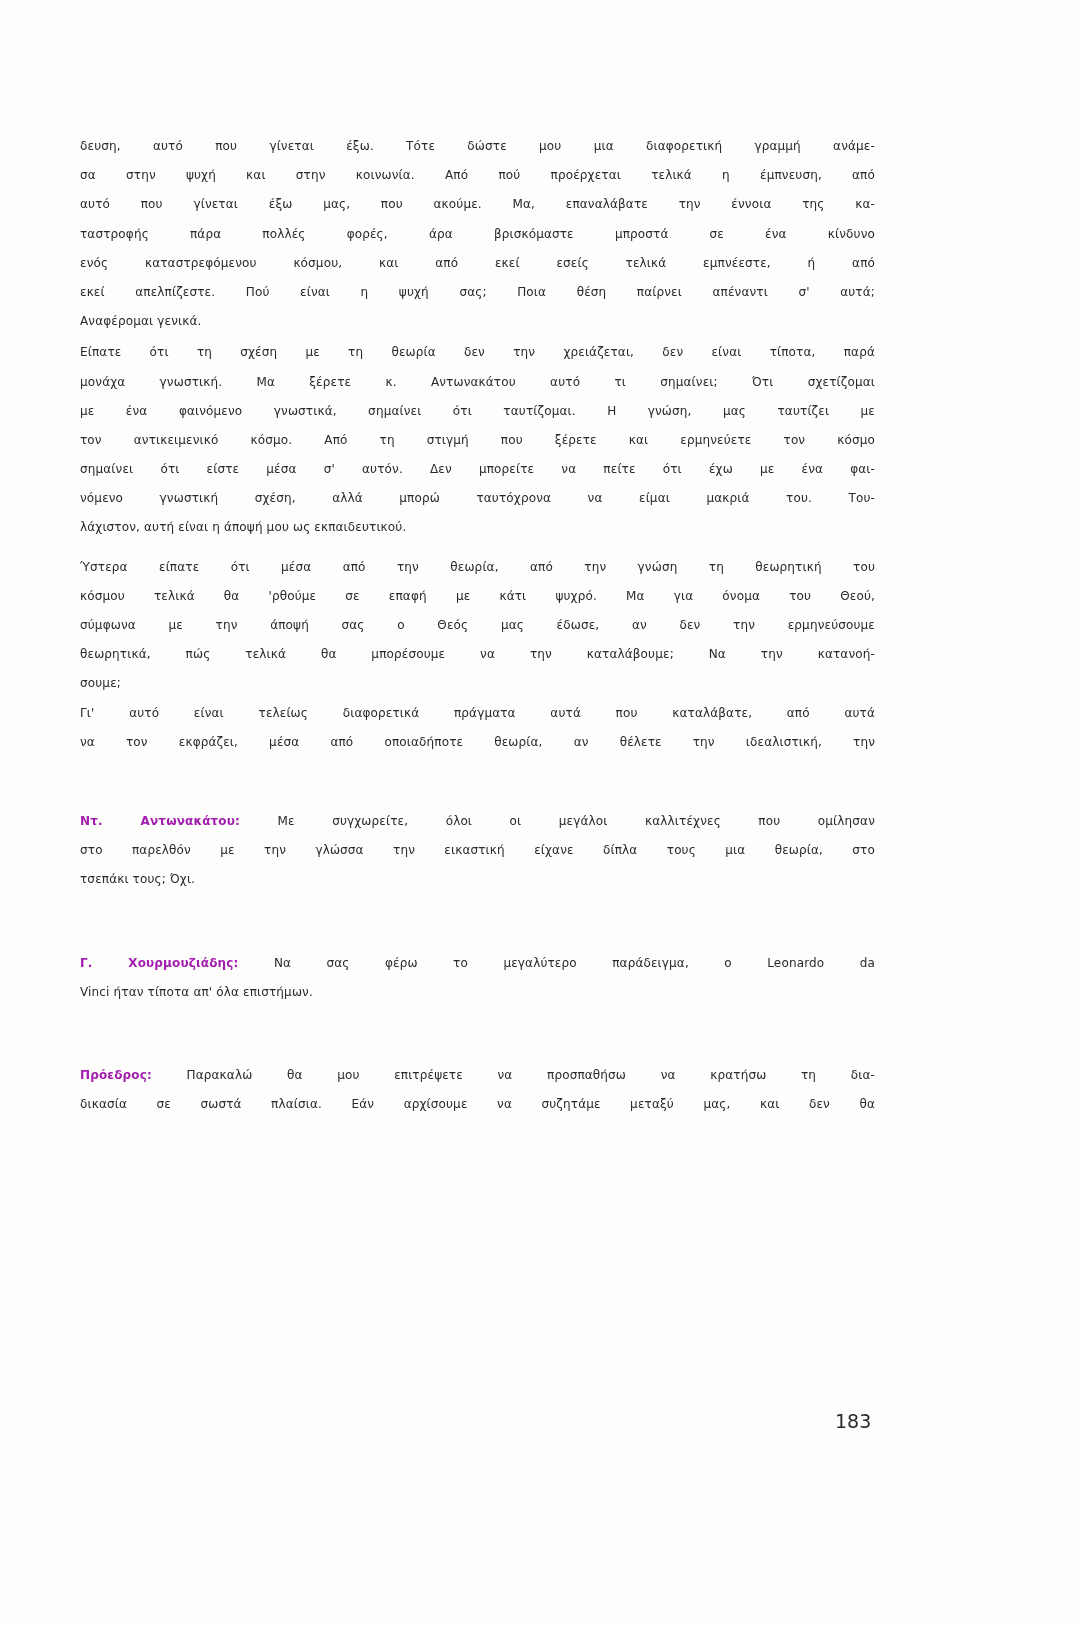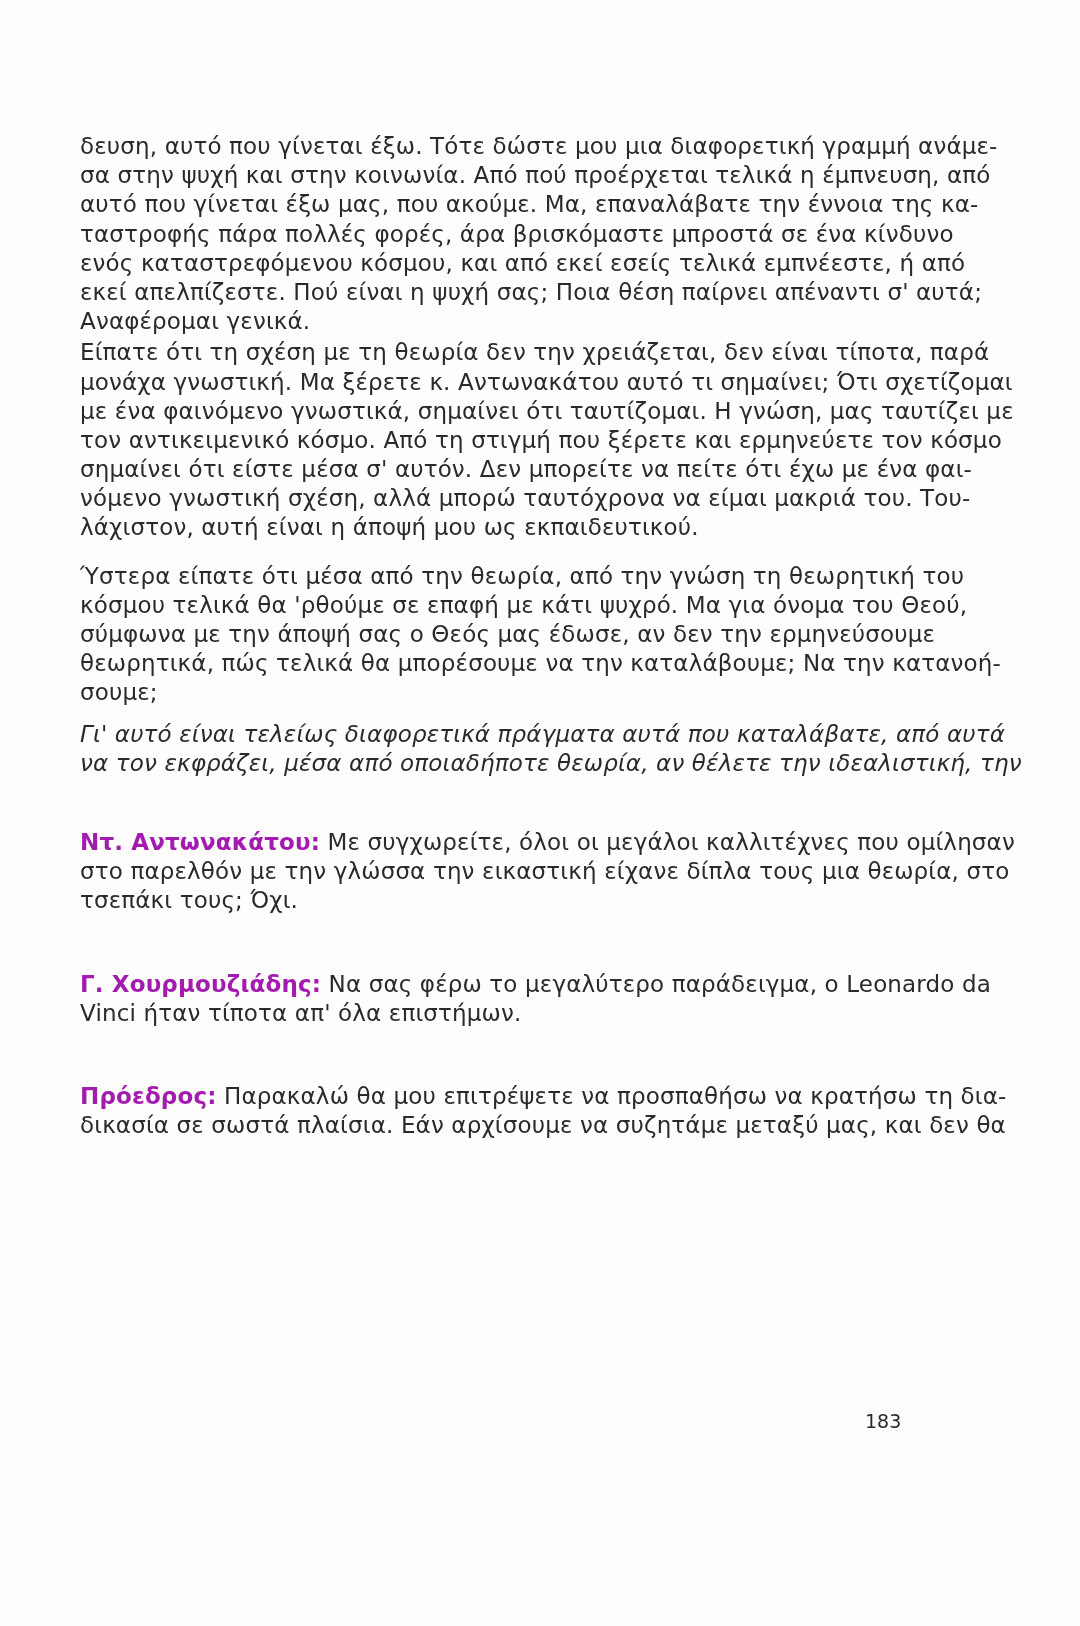--- a/index.html
+++ b/index.html
@@ -16,40 +16,40 @@
     color: #2a2a2a;
   }
   .page {
     position: absolute;
     left: 80px;
     top: 132px;
     width: 795px;
   }
   .line {
     display: block;
-    font-size: 23px;
+    font-size: 12px;
     line-height: 29.2px;
     height: 29.2px;
     white-space: nowrap;
     text-align: justify;
     text-align-last: justify;
     letter-spacing: 0.15px;
   }
   .line.last {
     text-align-last: left;
   }
   .para-gap-small { height: 8px; }
   .para-gap-big { height: 52px; }
   .speaker {
     font-weight: bold;
     color: #a21caf;
   }
   .page-number {
     position: absolute;
-    left: 865px;
+    left: 835px;
     top: 1410px;
     font-size: 19px;
     color: #2a2a2a;
     font-family: "DejaVu Sans", "Liberation Sans", sans-serif;
   }
 </style>
 </head>
 <body>
 
 <div class="page">
@@ -71,29 +71,29 @@
     <span class="line">μονάχα γνωστική. Μα ξέρετε κ. Αντωνακάτου αυτό τι σημαίνει; Ότι σχετίζομαι</span>
     <span class="line">με ένα φαινόμενο γνωστικά, σημαίνει ότι ταυτίζομαι. Η γνώση, μας ταυτίζει με</span>
     <span class="line">τον αντικειμενικό κόσμο. Από τη στιγμή που ξέρετε και ερμηνεύετε τον κόσμο</span>
     <span class="line">σημαίνει  ότι είστε μέσα σ' αυτόν. Δεν μπορείτε να πείτε  ότι έχω με ένα φαι-</span>
     <span class="line">νόμενο γνωστική σχέση, αλλά μπορώ ταυτόχρονα να είμαι μακριά του. Του-</span>
     <span class="line last">λάχιστον, αυτή είναι η άποψή μου ως εκπαιδευτικού.</span>
   </div>
 
   <div class="para-gap-small"></div>
 
-  <div style="margin-top:11px;">
+  <div style="margin-top:2px;">
     <span class="line">Ύστερα είπατε  ότι μέσα από την θεωρία, από την γνώση τη θεωρητική του</span>
     <span class="line">κόσμου τελικά θα 'ρθούμε σε επαφή με κάτι ψυχρό. Μα για όνομα του Θεού,</span>
     <span class="line">σύμφωνα με την άποψή σας ο Θεός μας έδωσε, αν δεν την ερμηνεύσουμε</span>
     <span class="line">θεωρητικά, πώς τελικά θα μπορέσουμε να την καταλάβουμε; Να την κατανοή-</span>
     <span class="line last">σουμε;</span>
   </div>
 
-  <div style="margin-top:12px;font-style:italic;">
+  <div style="margin-top:0;">
     <span class="line">Γι' αυτό είναι τελείως διαφορετικά πράγματα αυτά που καταλάβατε, από αυτά</span>
     <span class="line">να τον εκφράζει, μέσα από οποιαδήποτε θεωρία, αν θέλετε την ιδεαλιστική, την</span>
   </div>
 
   <div class="para-gap-big" style="height:50px;"></div>
 
   <div>
     <span class="line">
       <span class="speaker">Ντ. Αντωνακάτου:</span><span> Με συγχωρείτε, όλοι οι μεγάλοι καλλιτέχνες που ομίλησαν</span>
     </span>

